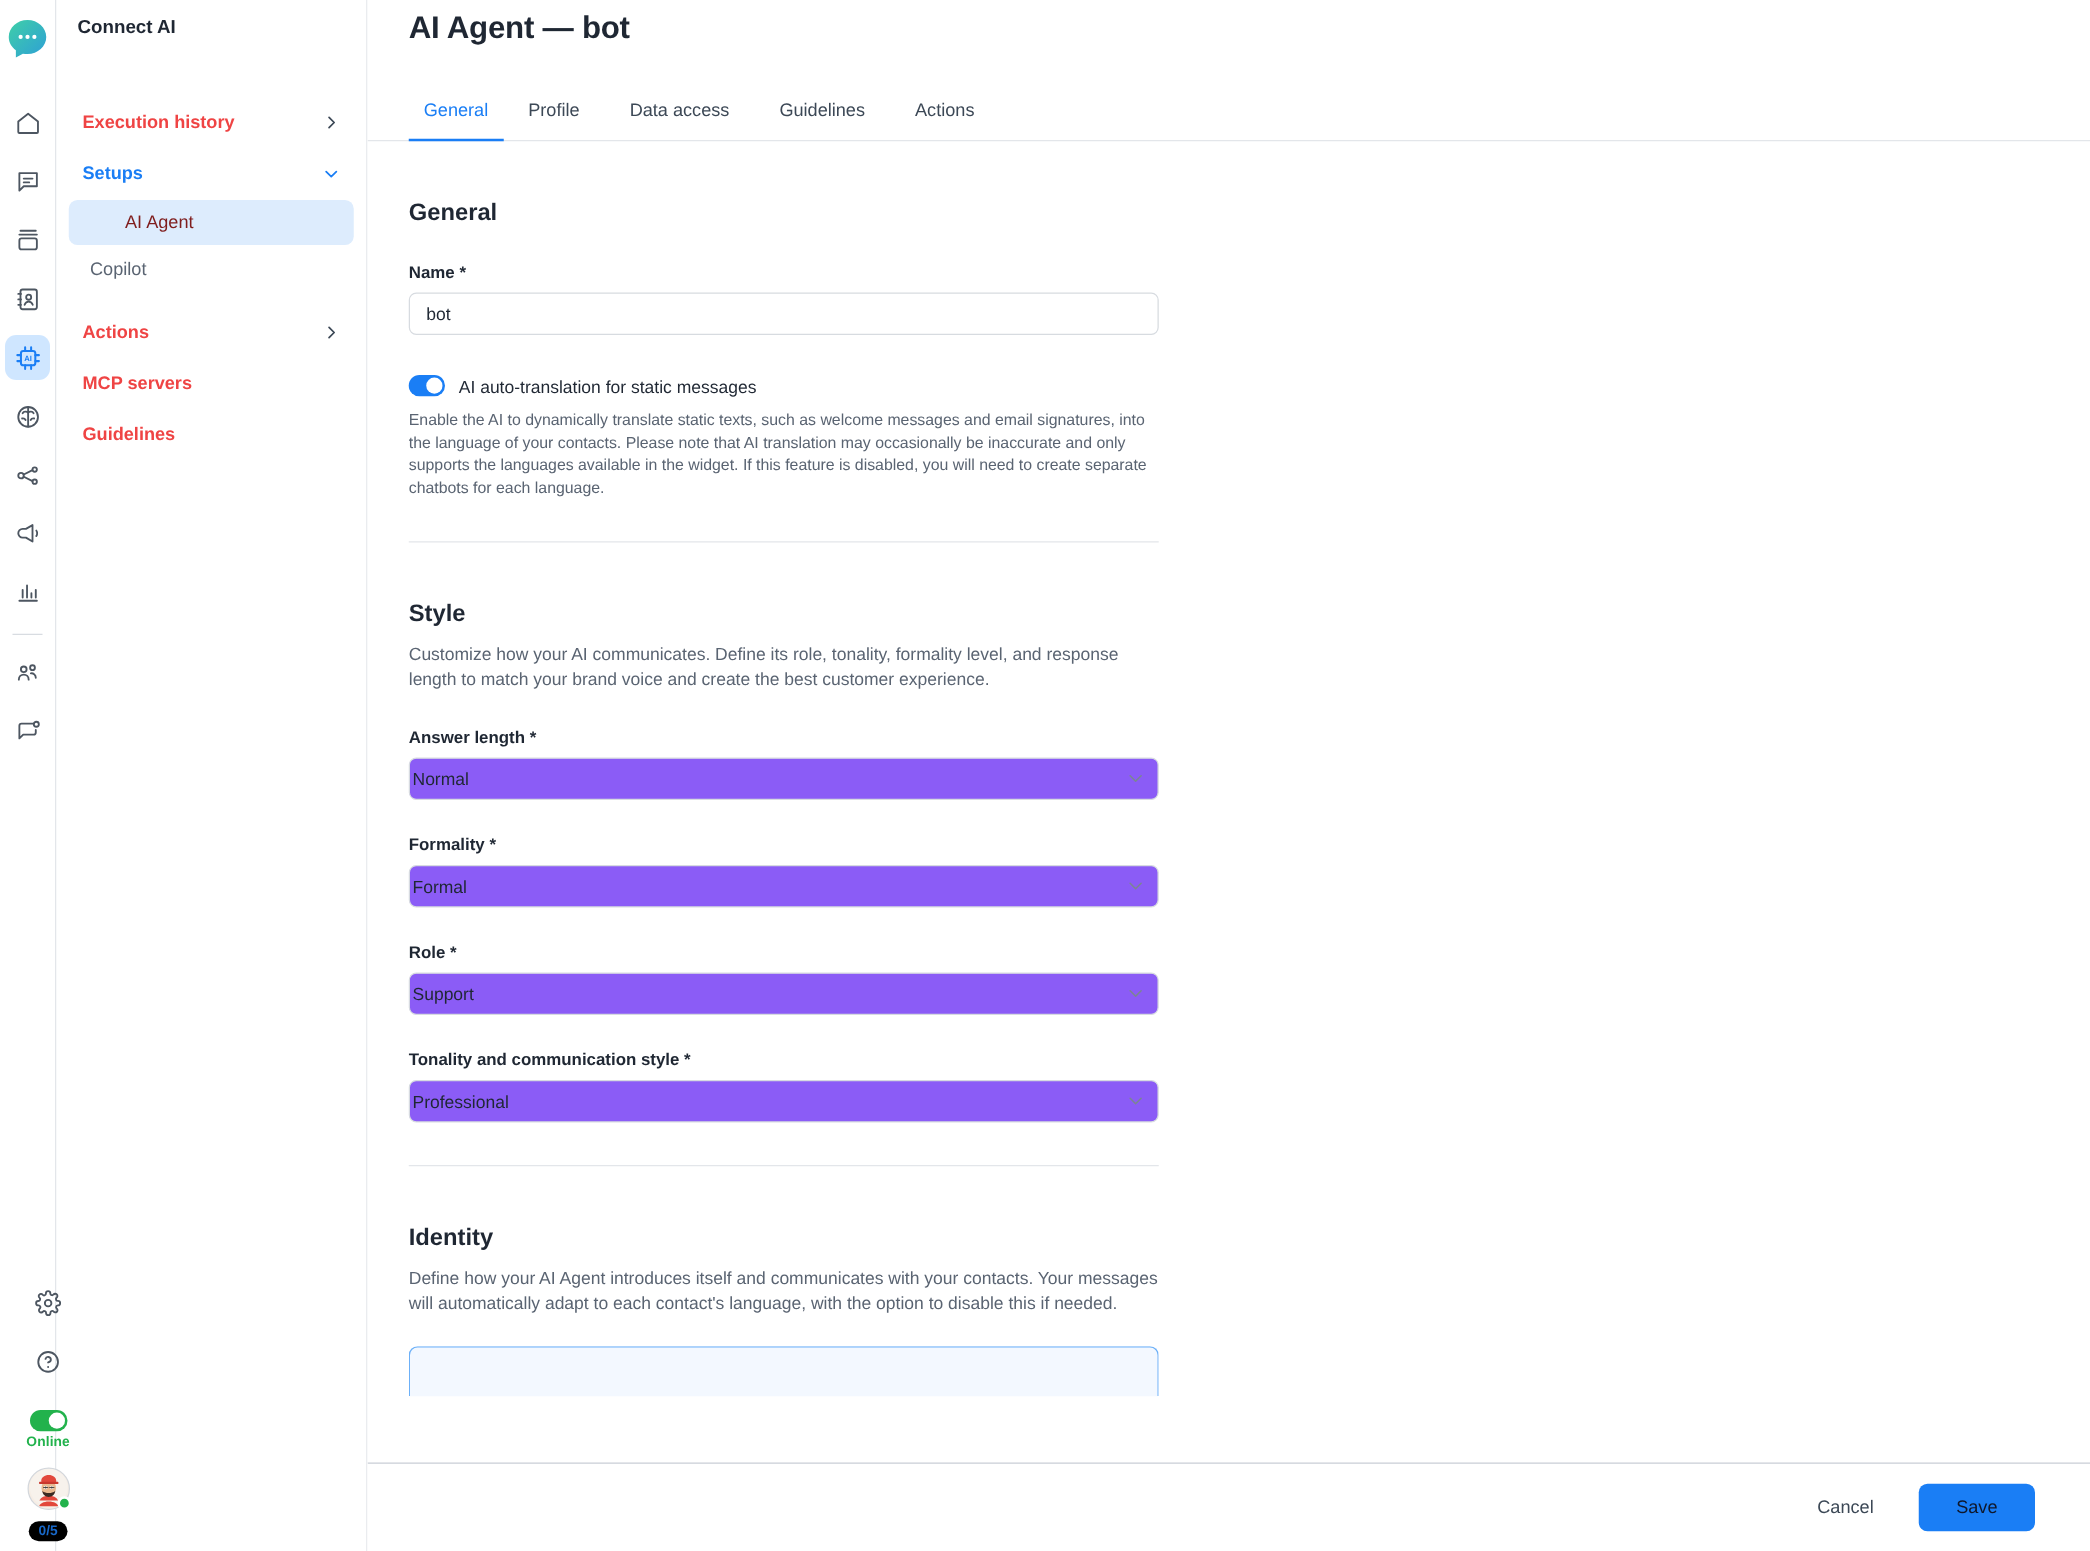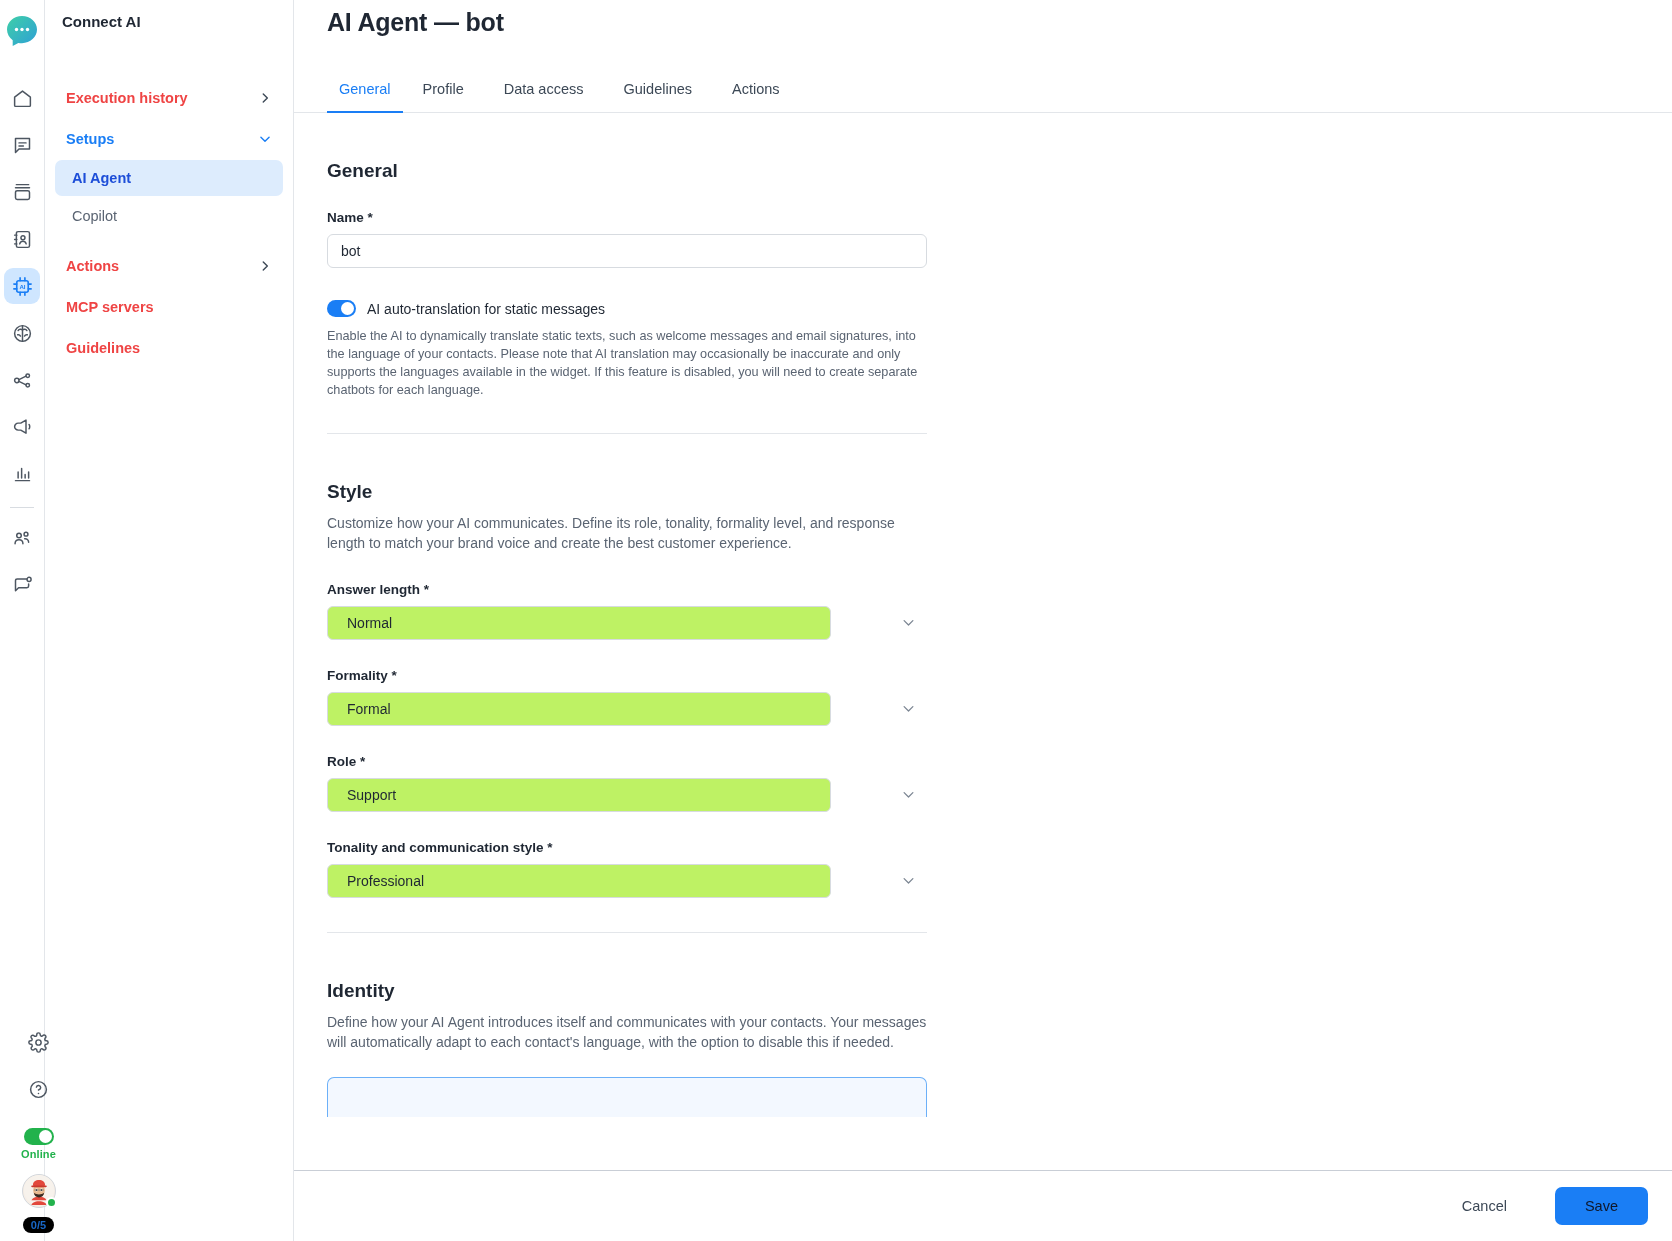--- a/index.html
+++ b/index.html
@@ -67,21 +67,21 @@
   .nav-row {
     display: flex; align-items: center; justify-content: space-between;
     height: 39px; padding: 0 11px; border-radius: 7px; cursor: pointer;
     margin-bottom: 2px;
   }
   .nav-row .label { font-size: 14.5px; font-weight: 600; color: #ef4444; }
   .nav-row.group-open .label { color: #1a7ef5; }
   .nav-row.child { height: 36px; padding-left: 17px; }
   .nav-row.child .label { font-weight: 500; color: #5a6472; }
   .nav-row.child.active { background: #ddecfd; }
-  .nav-row.child.active .label { color: #1d4ed8; font-weight: 700; }
+  .nav-row.child.active .label { color: #7f1d1d; font-weight: 400; margin-left: 28px; }
   .chev { color: #3c4856; display: flex; align-items: center; }
   .chev.open { color: #1a7ef5; }
   .nav-gap { height: 10px; }
 
   
   .main { flex: 1; height: 100%; position: relative; background: #fff; overflow: hidden; }
   .main-inner { padding: 0 0 0 0; height: 1241px; }
   .page-title { font-size: 25px; font-weight: 700; padding: 8px 0 0 33px; letter-spacing: -.2px; }
 
   .tabs {
@@ -104,22 +104,22 @@
   .field { margin-top: 28px; width: 600px; }
   .field-label { font-size: 13.5px; font-weight: 700; color: #1f2733; margin-bottom: 9px; }
   .text-input {
     width: 600px; height: 34px; border: 1px solid #d7dbe0; border-radius: 6px;
     background: #fff; padding: 0 13px; font-size: 14px; color: #1f2733;
     font-family: "Liberation Sans", sans-serif;
   }
 
   .select-wrap { position: relative; width: 600px; }
   .select-box {
-    width: 504px; height: 34px; border: 1px solid #d7dbe0; border-radius: 6px;
-    background: #bef264; padding: 0 34px 0 19px; font-size: 14px; color: #1f2733;
+    width: 600px; height: 34px; border: 1px solid #d7dbe0; border-radius: 6px;
+    background: #8b5cf6; padding: 0 34px 0 2px; font-size: 14px; color: #1f2733;
     display: flex; align-items: center; cursor: pointer;
   }
   .select-chev {
     position: absolute; right: 11px; top: 0; height: 34px;
     display: flex; align-items: center; color: #7b8592; pointer-events: none;
   }
 
   .toggle-row { display: flex; align-items: center; gap: 11px; margin-top: 32px; }
   .toggle {
     width: 29px; height: 17px; border-radius: 9px; background: #1a7ef5;
@@ -134,21 +134,21 @@
   .peek-box {
     width: 600px; height: 40px; border: 1px solid #6cb0f8; border-top-left-radius: 7px;
     border-top-right-radius: 7px; border-bottom: none; background: #f3f8ff; margin-top: 25px;
   }
 
   
   .footer {
     position: absolute; left: 0; right: 0; bottom: 0; height: 71px;
     background: #fff; border-top: 1px solid #c9ced6;
     display: flex; align-items: center; justify-content: flex-end;
-    padding-right: 24px; gap: 42px;
+    padding-right: 44px; gap: 30px;
   }
   .btn-cancel {
     background: none; border: none; font-size: 14.5px; color: #3c4856;
     cursor: pointer; font-family: "Liberation Sans", sans-serif; padding: 8px 6px;
   }
   .btn-save {
     background: #1a7ef5; color: #0f172a; border: none; border-radius: 7px;
     font-size: 14.5px; padding: 11px 30px; cursor: pointer;
     font-family: "Liberation Sans", sans-serif;
   }

